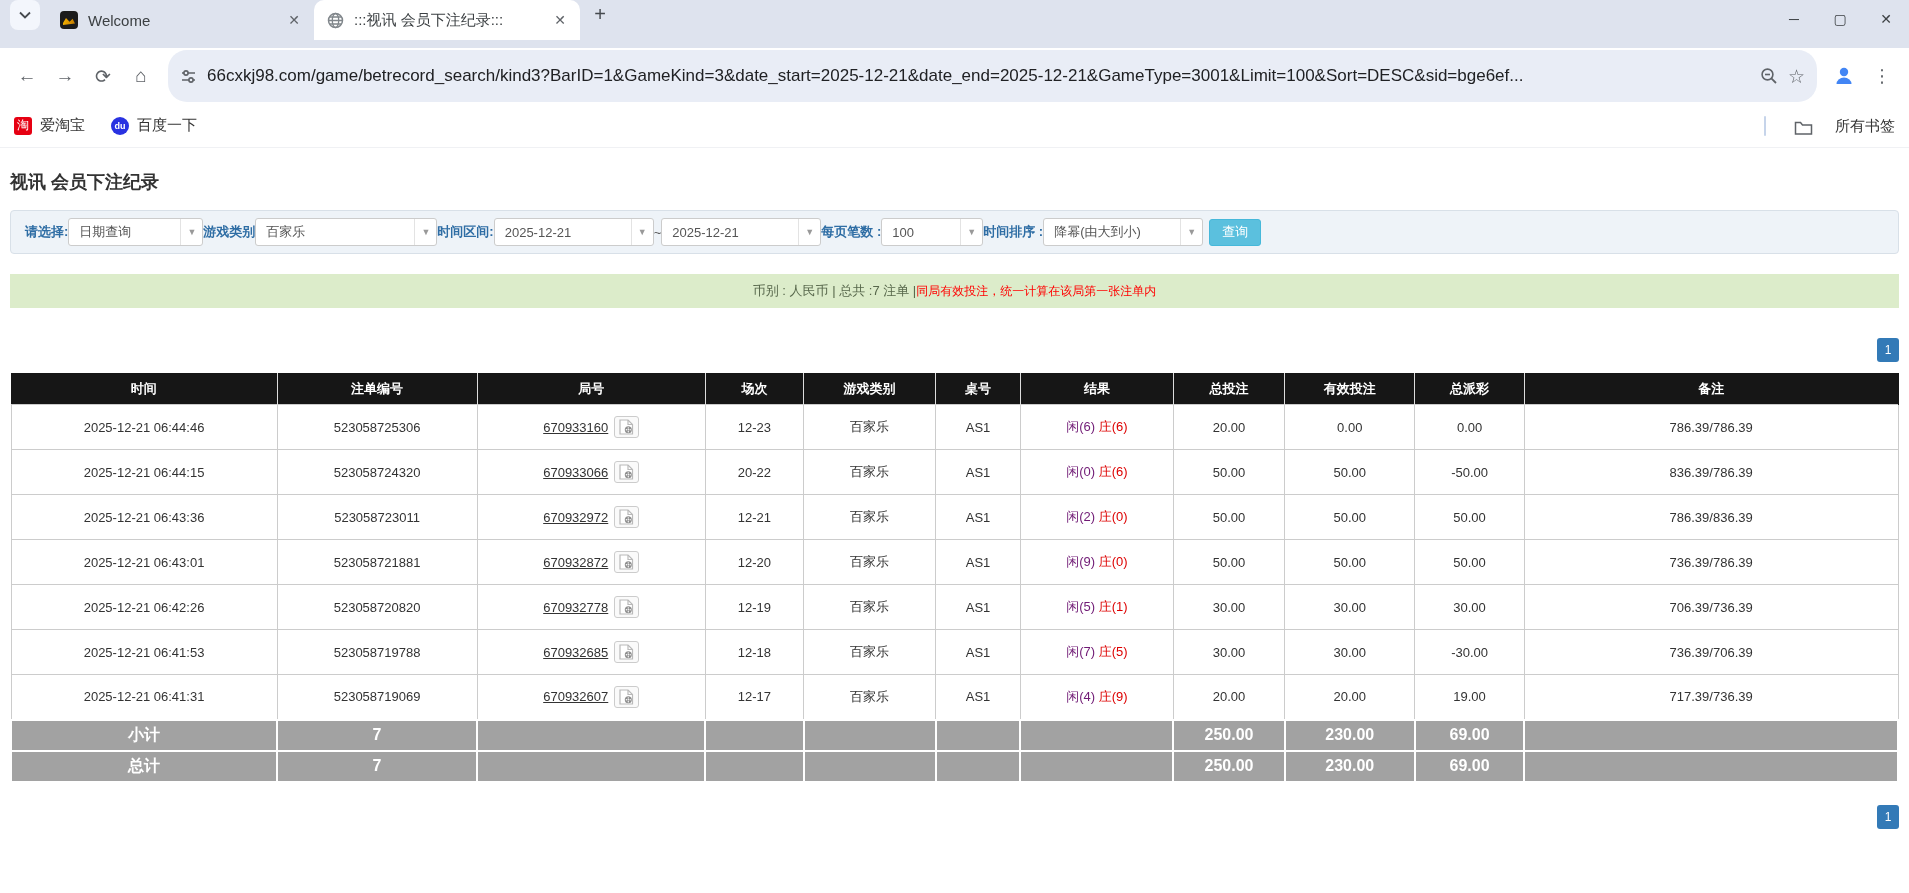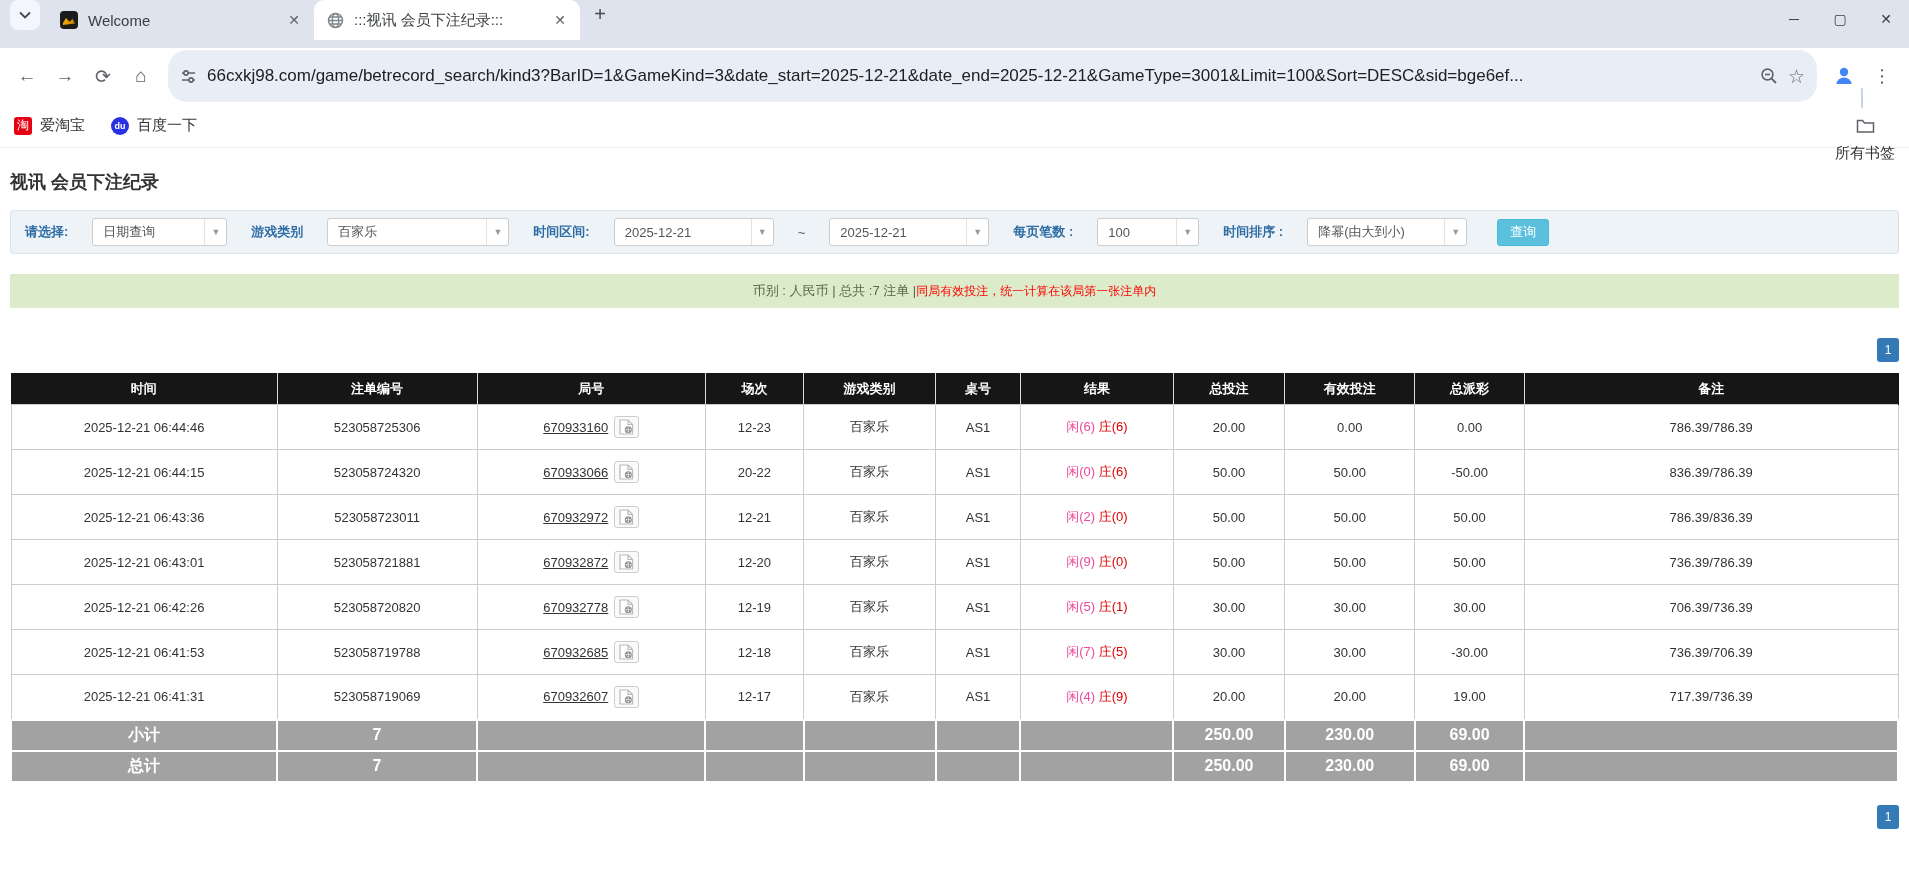--- a/index.html
+++ b/index.html
@@ -36,27 +36,27 @@
   .star { font-size:19px; }
   .profile-btn, .menu-btn { width:34px; height:34px; display:flex; align-items:center; justify-content:center; }
   .menu-btn { color:#5f6368; font-size:18px; letter-spacing:0; }
   .bookmarks-bar { height:44px; background:#fff; display:flex; align-items:center; padding:0 14px;
     font-size:15px; color:#333; border-bottom:1px solid #f0f1f4; }
   .bookmark { display:flex; align-items:center; gap:8px; margin-right:26px; }
   .bm-taobao { width:18px; height:18px; background:#e60012; border-radius:3px; color:#fff; font-size:12px;
     display:flex; align-items:center; justify-content:center; }
   .bm-baidu { width:18px; height:18px; background:#2932e1; border-radius:50%; color:#fff; font-size:9px;
     display:flex; align-items:center; justify-content:center; font-weight:bold; }
-  .bm-right { margin-left:auto; display:flex; align-items:center; gap:10px;flex-direction:column; }
+  .bm-right { margin-left:auto; display:flex; align-items:flex-end; gap:22px; }
   .bm-divider { width:2px; height:20px; background:#c6d4ea; border-radius:1px; margin-right:6px; }
   
   .page { padding:0 10px; }
   .page-title { font-size:18px; font-weight:700; color:#333; margin:22px 0 16px 0; }
   .filterbar { height:44px; background:#eef3f8; border:1px solid #d8e0e8; border-radius:4px;
-    display:flex; align-items:center; padding:0 14px; gap:24px; font-size:13px; }
+    display:flex; align-items:center; padding:0 14px; gap:0; font-size:13px; }
   .f-label { color:#2e6da4; font-weight:bold; white-space:nowrap; }
   .tilde { color:#555; }
   .sel { background:#fff; border:1px solid #ccc; border-radius:3px; height:28px; display:flex; align-items:stretch; color:#555; }
   .sel .val { padding:0 10px; display:flex; align-items:center; flex:1; white-space:nowrap; overflow:hidden; }
   .sel .arr { width:22px; display:flex; align-items:center; justify-content:center; color:#999; font-size:9px; border-left:1px solid #e3e3e3; }
   .btn-search { height:27px; padding:0 12px; background:#5bc0de; border:1px solid #46b8da; border-radius:3px;
     color:#fff; font-size:13px; display:flex; align-items:center; margin-left:6px; }
   .summary-bar { margin-top:20px; height:34px; background:#dcecca; display:flex; align-items:center;
     justify-content:center; padding:0 12px; font-size:13px; color:#57674b; }
   .summary-right { color:#ff0000; font-size:12px; }
@@ -69,21 +69,21 @@
   .bet-table { width:100%; border-collapse:collapse; margin-top:11px; font-size:13px; table-layout:fixed; }
   .bet-table thead th { background:#161616; color:#fff; font-weight:bold; height:31px; text-align:center;
     border-right:1px solid #dcdcdc; border-top:1px solid #161616; }
   .bet-table thead th:last-child { border-right:1px solid #161616; }
   .bet-table tbody td { background:#fff; border:1px solid #ccc; height:45px; text-align:center; color:#333; }
   .bet-table tfoot td { background:#a2a2a2; border:2px solid #fff; height:31px; text-align:center;
     color:#fff; font-weight:bold; font-size:16px; }
   .round-cell { display:flex; align-items:center; justify-content:center; gap:6px;text-decoration:underline; }
   .video-btn { border:1px solid #ccc; background:#fafafa; border-radius:3px; padding:2px 4px;
     display:inline-flex; align-items:center; justify-content:center; }
-  .t-blue { color:#ec4899; }
+  .t-blue { color:#701a75; }
   .t-red { color:#dd0000; }
   .neg { color:#ee0000; }
 </style>
 </head>
 <body>
 
 <div class="tabstrip">
   <div class="tab-search-btn">
     <svg width="12" height="8" viewBox="0 0 12 8">
         <path d="M1 1.5 L6 6.5 L11 1.5" fill="none" stroke="#45494e" stroke-width="1.8"></path>

